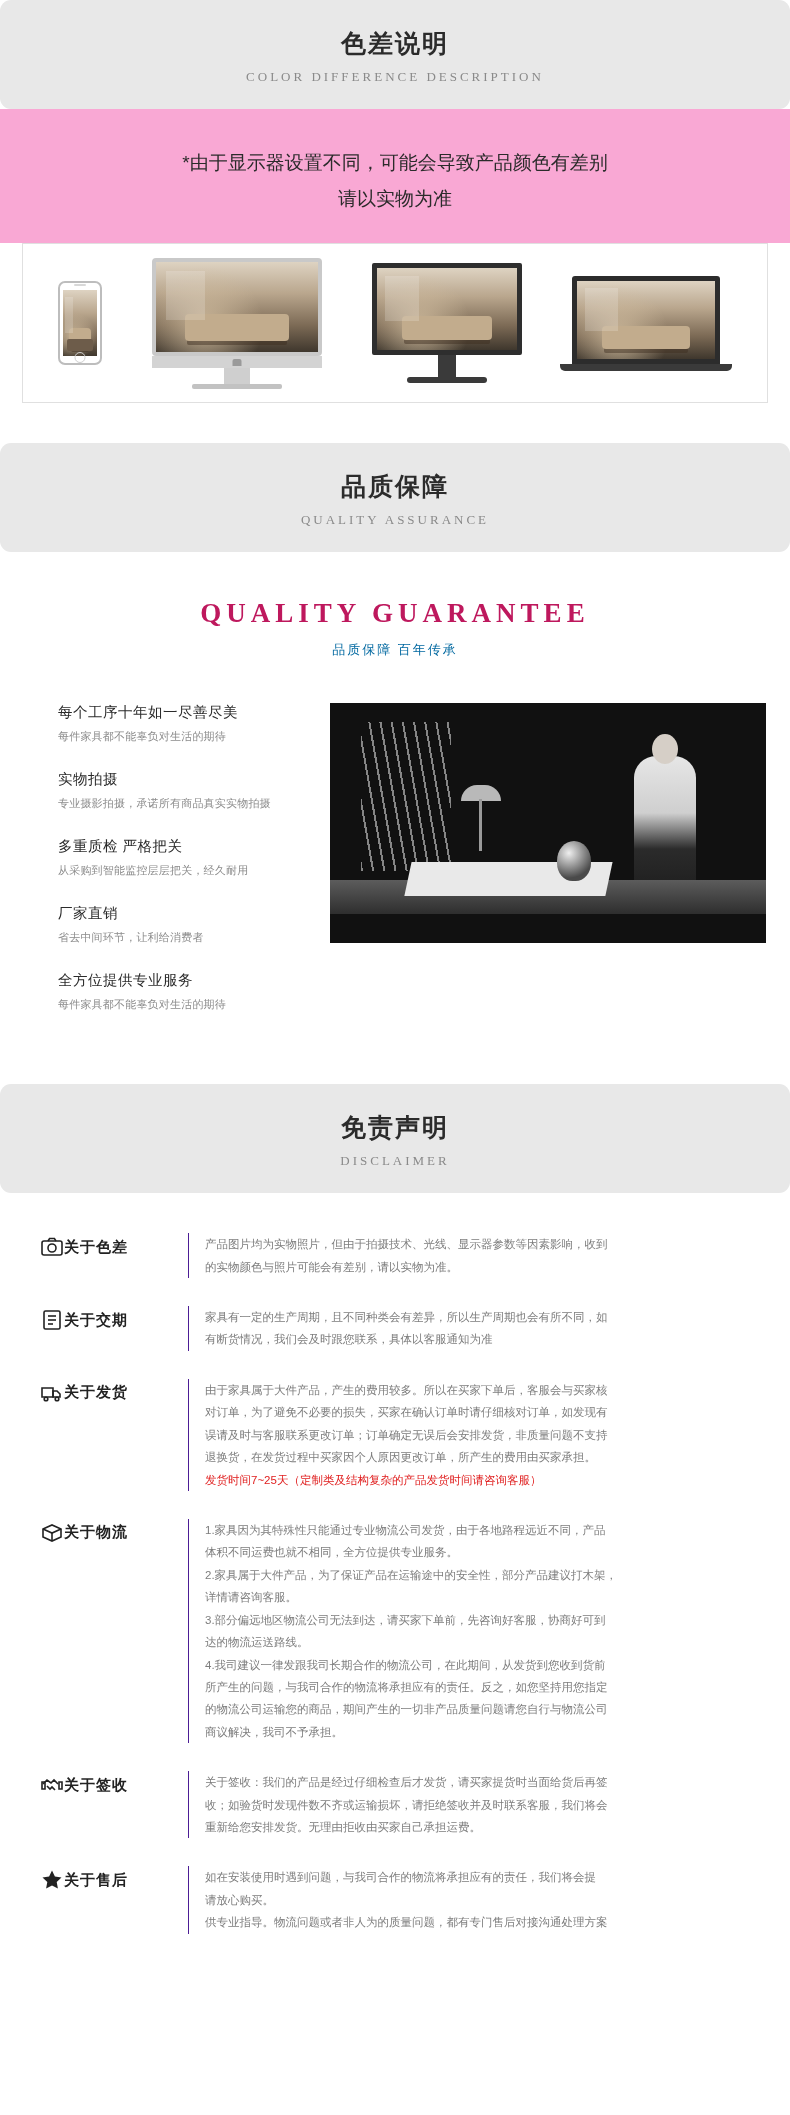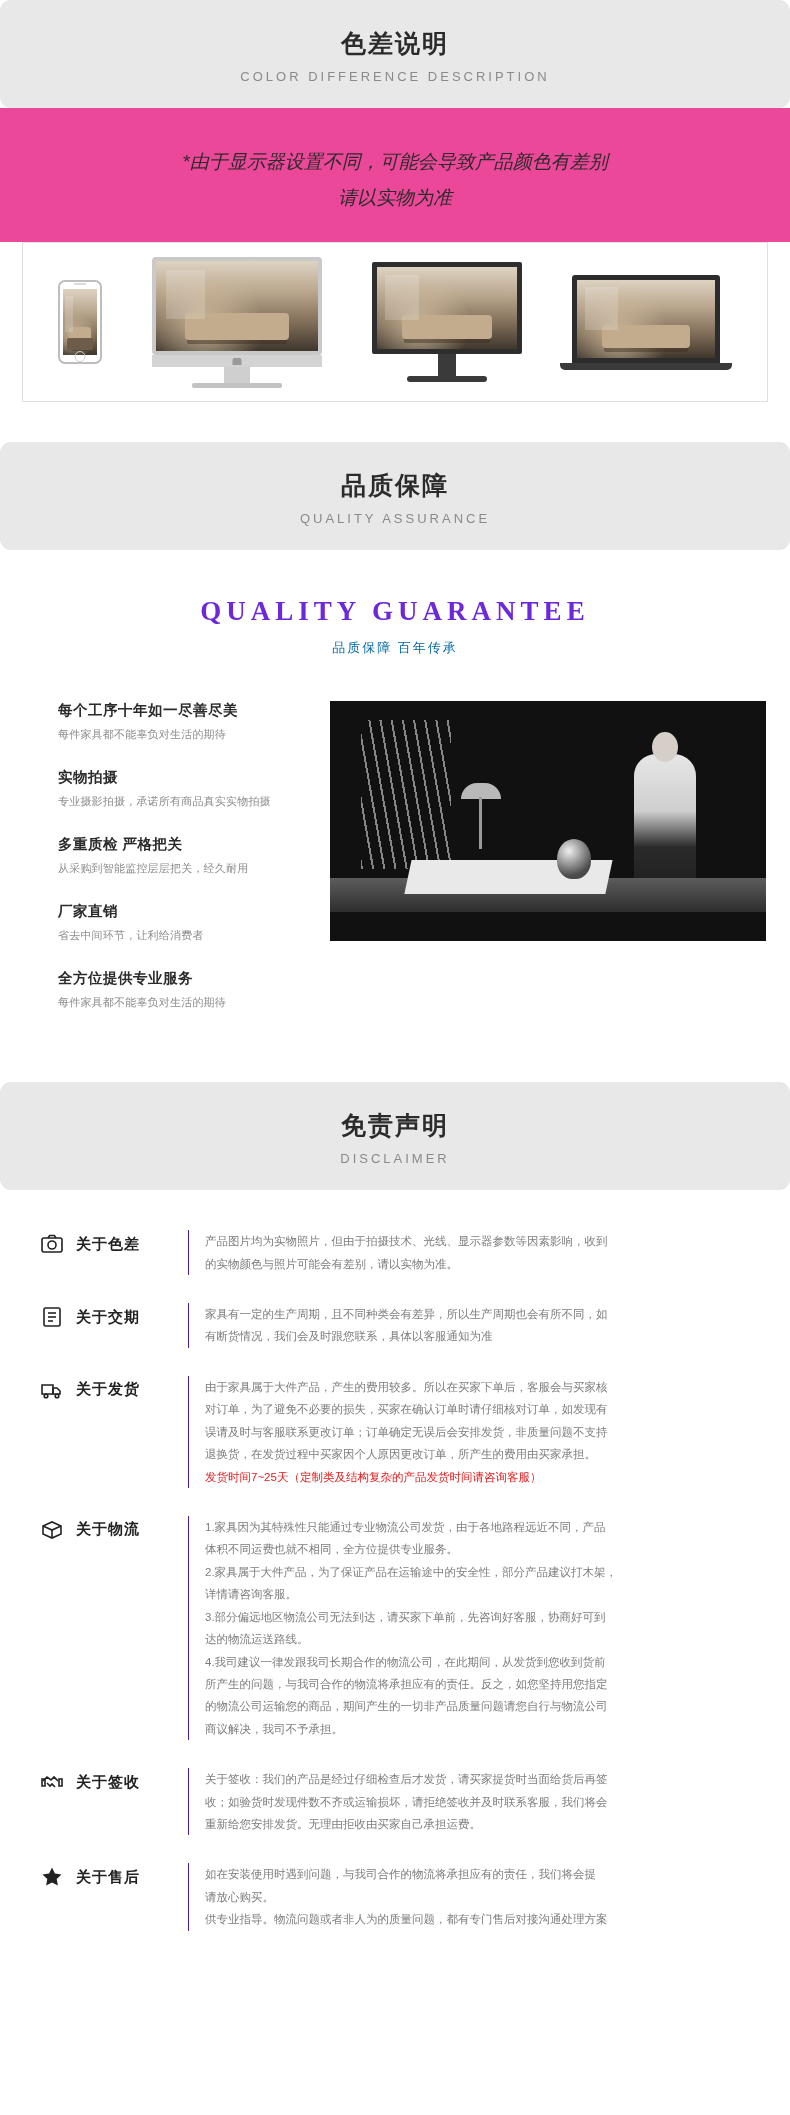--- a/index.html
+++ b/index.html
@@ -31,29 +31,28 @@
     font-weight: bold;
     color: #2b2b2b;
     letter-spacing: 2px;
     line-height: 1.4;
   }
   .banner .en {
     margin-top: 8px;
     font-size: 13px;
     color: #8a8a8a;
     letter-spacing: 3px;
-    font-family: Liberation Sans, sans-serif;
+    font-family: Liberation Serif, serif;
   }
 
   
   .cd-text {
     text-align: center;
     padding: 36px 0 26px 0;
-    background: #ec4899;
-    font-style: italic;
+    background: #f9a8d4;
   }
   .cd-text p {
     margin: 0;
     font-size: 19px;
     color: #2b2b2b;
     line-height: 1.9;
     font-weight: 500;
   }
   .devices-box {
     margin: 0 22px 40px 22px;
@@ -217,21 +216,21 @@
 
   
   .qg {
     padding: 46px 0 10px 0;
     text-align: center;
     background: #fff;
   }
   .qg .big-en {
     font-size: 27px;
     letter-spacing: 5px;
-    color: #6d28d9;
+    color: #be185d;
     font-weight: bold;
     font-family: "Liberation Serif", serif;
   }
   .qg .sub-cn {
     margin-top: 12px;
     font-size: 13px;
     font-weight: normal;
     color: #0369a1;
     letter-spacing: 2px;
   }
@@ -244,21 +243,21 @@
   .qg-list {
     width: 300px;
     padding-left: 34px;
     box-sizing: border-box;
   }
   .qg-item {
     margin-bottom: 26px;
   }
   .qg-item .t {
     font-size: 14.5px;
-    font-weight: bold;
+    font-weight: normal;
     color: #2b2b2b;
     margin-bottom: 7px;
     letter-spacing: .5px;
   }
   .qg-item .d {
     font-size: 11px;
     color: #8c8c8c;
     letter-spacing: .2px;
   }
   .qg-photo {
@@ -347,21 +346,20 @@
     display: flex;
     padding: 14px 28px 14px 40px;
     box-sizing: border-box;
     align-items: flex-start;
   }
   .dis-left {
     width: 148px;
     flex: 0 0 148px;
     display: flex;
     align-items: center;
-    gap: 12px;
     padding-top: 2px;
   }
   .dis-ico {
     width: 24px;
     height: 24px;
     flex: 0 0 24px;
     color: #222;
   }
   .dis-ico svg { display:block; }
   .dis-title {

